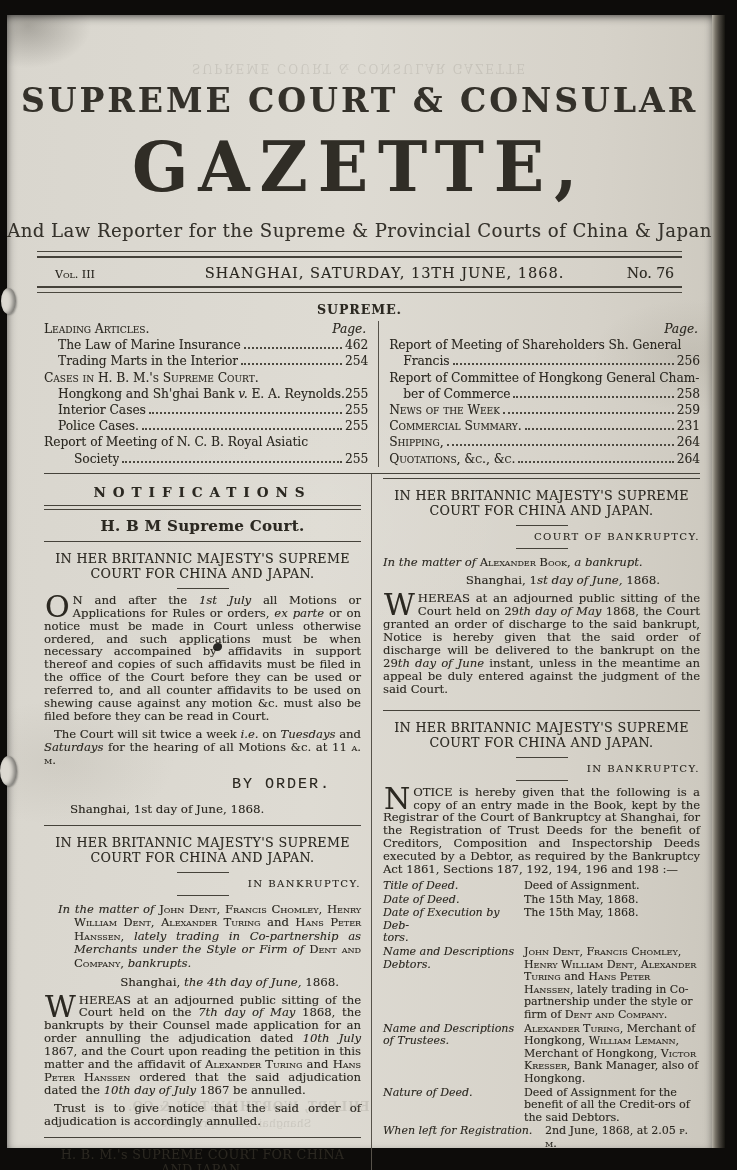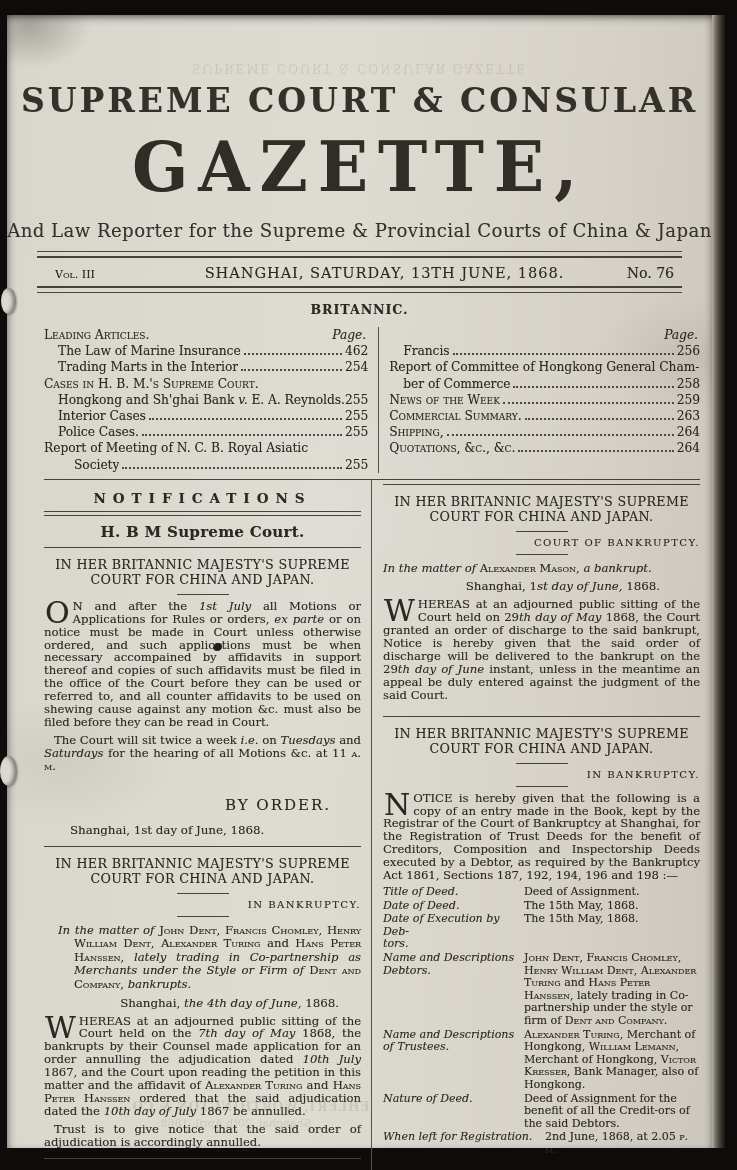--- a/index.html
+++ b/index.html
@@ -40,21 +40,21 @@
   .mastsub{margin-top:14px;text-align:center;font-size:18px;letter-spacing:.5px;color:#35322b;}
   .drule{margin:10px 30px 0 30px;height:4px;border-top:1px solid #4a473e;border-bottom:2px solid #45423a;}
   .drule2{margin:5px 30px 0 30px;height:4px;border-top:2px solid #45423a;border-bottom:1px solid #4a473e;}
   .dateline{display:flex;align-items:baseline;margin:7px 38px 0 48px;font-size:14px;}
   .dateline .vol{width:110px;font-variant:small-caps;font-size:11px;}
   .dateline .mid{flex:1;text-align:center;letter-spacing:1px;font-size:14.5px;}
   .dateline .iss{width:70px;text-align:right;font-size:14px;}
   .contents-h{margin-top:9px;text-align:center;font-weight:bold;font-size:12.5px;letter-spacing:1px;}
 
   
-  .contents{display:flex;margin:10px 12px 0 37px;font-size:12.2px;line-height:16.2px;}
+  .contents{display:flex;margin:4px 12px 0 37px;font-size:12.2px;line-height:16.2px;}
   .c-col{width:50%;}
   .c-colL{padding-right:10px;border-right:1px solid #56524a;}
   .c-colR{padding-left:10px;}
   .c-row{display:flex;align-items:baseline;}
   .c-lab{white-space:nowrap;overflow:hidden;}
   .sc{font-variant:small-caps;}
   .ind1{padding-left:14px;}
   .ind2{padding-left:30px;}
   .lead{flex:1;border-bottom:2px dotted #4c4940;margin:0 3px 3px 3px;height:1px;min-width:8px;}
   .pg{text-align:right;min-width:22px;}
@@ -71,21 +71,21 @@
   .rule2{height:3px;border-top:1px solid #45423a;border-bottom:1px solid #45423a;}
   .rule1{border-top:1px solid #45423a;}
   .h-court{text-align:center;font-weight:bold;font-size:15px;padding:7px 0 6px;letter-spacing:.3px;}
   .h-caps{text-align:center;font-size:12.6px;letter-spacing:.4px;line-height:15.5px;margin:9px 4px 0;}
   .srule{width:52px;border-top:1px solid #45423a;margin:6px auto 5px;}
   .h-sub{text-align:right;font-size:10px;letter-spacing:1.5px;margin-top:3px;}
 
   p.bodyp{font-size:11.6px;line-height:12.9px;text-align:justify;margin:5px 0 0;}
   p.cont{text-indent:10px;}
   .dropcap{float:left;font-size:30px;line-height:24px;padding:1px 3px 0 1px;color:#2b2821;}
-  .byorder{text-align:right;padding-right:30px;font-size:15px;letter-spacing:2px;margin-top:23px;}
+  .byorder{text-align:right;padding-right:30px;font-size:15px;letter-spacing:2px;margin-top:9px;font-family:Liberation Mono, monospace;}
   .shdate{font-size:11.8px;margin:9px 0 4px 26px;}
   .shdate-r{font-size:11.8px;margin:4px 22px 2px 0;text-align:right;}
   .sectrule{border-top:1px solid #45423a;margin:9px 0 2px;}
   .matter{font-size:11.6px;line-height:13.6px;text-align:justify;margin:7px 0 0 14px;padding-left:16px;text-indent:-16px;}
 
   
   .deed{margin-top:4px;font-size:11px;line-height:12.6px;}
   .d-row{display:flex;margin-top:1px;}
   .d-lab{width:137px;flex:none;font-style:italic;padding-right:4px;}
   .d-val{flex:1;text-align:left;}
@@ -103,21 +103,21 @@
   <div class="mastsub">And Law Reporter for the Supreme &amp; Provincial Courts of China &amp; Japan</div>
 
   <div class="drule"></div>
   <div class="dateline">
     <span class="vol">Vol. III</span>
     <span class="mid">SHANGHAI, SATURDAY, 13TH JUNE, 1868.</span>
     <span class="iss">No. 76</span>
   </div>
   <div class="drule2"></div>
 
-  <div class="contents-h">BRITANNIC.</div>
+  <div class="contents-h">SUPREME.</div>
 
   <div class="contents">
     <div class="c-col c-colL">
       <div class="c-row">
         <span class="c-lab sc">Leading Articles.</span>
         <span class="pgword">Page.</span>
       </div>
       <div class="c-row ind1">
         <span class="c-lab">The Law of Marine Insurance</span>
         <span class="lead"></span>
@@ -151,20 +151,23 @@
       <div class="c-row ind2">
         <span class="c-lab">Society</span>
         <span class="lead"></span>
         <span class="pg">255</span>
       </div>
     </div>
     <div class="c-col c-colR">
       <div class="c-row">
         <span class="pgword">Page.</span>
       </div>
+      <div class="c-row">
+        <span class="c-lab">Report of Meeting of Shareholders Sh. General</span>
+      </div>
       <div class="c-row ind1">
         <span class="c-lab">Francis</span>
         <span class="lead"></span>
         <span class="pg">256</span>
       </div>
       <div class="c-row">
         <span class="c-lab">Report of Committee of Hongkong General Cham-</span>
       </div>
       <div class="c-row ind1">
         <span class="c-lab">ber of Commerce</span>
@@ -172,21 +175,21 @@
         <span class="pg">258</span>
       </div>
       <div class="c-row">
         <span class="c-lab sc">News of the Week</span>
         <span class="lead"></span>
         <span class="pg">259</span>
       </div>
       <div class="c-row">
         <span class="c-lab sc">Commercial Summary.</span>
         <span class="lead"></span>
-        <span class="pg">263</span>
+        <span class="pg">231</span>
       </div>
       <div class="c-row">
         <span class="c-lab sc">Shipping,</span>
         <span class="lead"></span>
         <span class="pg">264</span>
       </div>
       <div class="c-row">
         <span class="c-lab sc">Quotations, &amp;c., &amp;c.</span>
         <span class="lead"></span>
         <span class="pg">264</span>
@@ -233,21 +236,21 @@
     </div>
 
     <div class="colR">
       <div class="rule1"></div>
 
       <div class="h-caps">IN HER BRITANNIC MAJESTY'S SUPREME COURT FOR CHINA AND JAPAN.</div>
       <div class="srule"></div>
       <div class="h-sub">COURT OF BANKRUPTCY.</div>
       <div class="srule"></div>
 
-      <p class="matter" style="margin-left:0;padding-left:0;text-indent:0;"><i>In the matter of</i> <span class="smcap">Alexander Mason</span>, <i>a bankrupt.</i></p>
+      <p class="matter" style="margin-left:0;padding-left:0;text-indent:0;"><i>In the matter of</i> <span class="smcap">Alexander Book</span>, <i>a bankrupt.</i></p>
       <div class="shdate-r" style="margin-right:40px;">Shanghai, 1<i>st day of June,</i> 1868.</div>
 
       <p class="bodyp"><span class="dropcap">W</span><span>HEREAS at an adjourned public sitting of the Court held on 29<i>th day of May</i> 1868, the Court granted an order of discharge to the said bankrupt, Notice is hereby given that the said order of discharge will be delivered to the bankrupt on the 29<i>th day of June</i> instant, unless in the meantime an appeal be duly entered against the judgment of the said Court.</span></p>
 
       <div class="sectrule" style="margin-top:14px;"></div>
 
       <div class="h-caps">IN HER BRITANNIC MAJESTY'S SUPREME COURT FOR CHINA AND JAPAN.</div>
       <div class="srule"></div>
       <div class="h-sub">IN BANKRUPTCY.</div>
       <div class="srule"></div>

